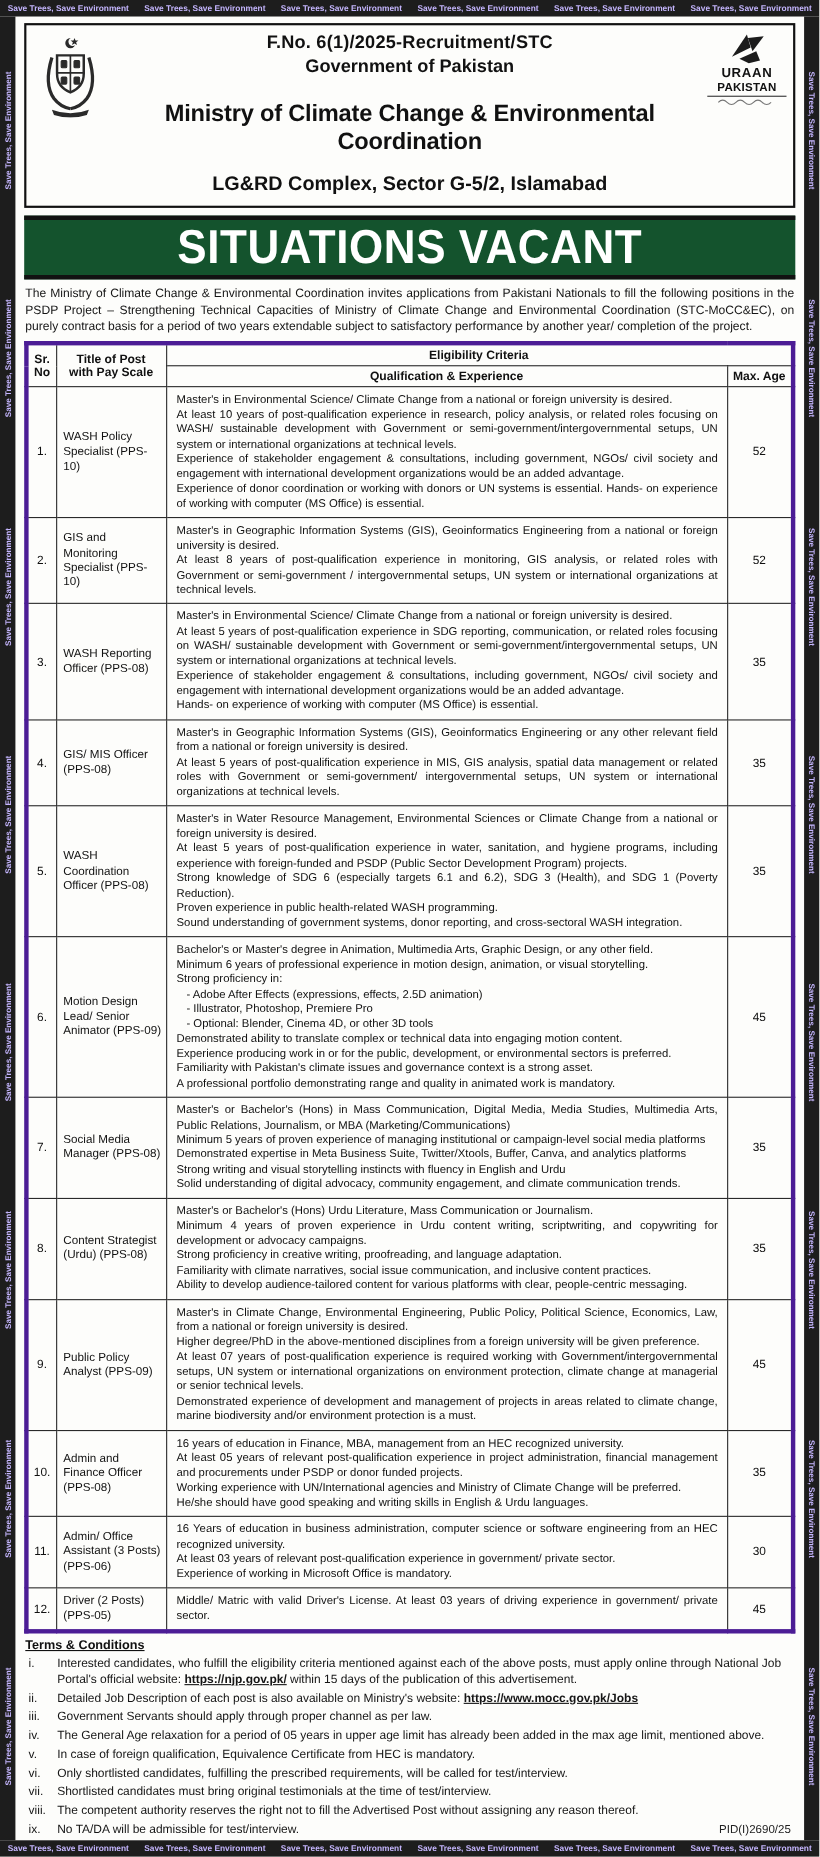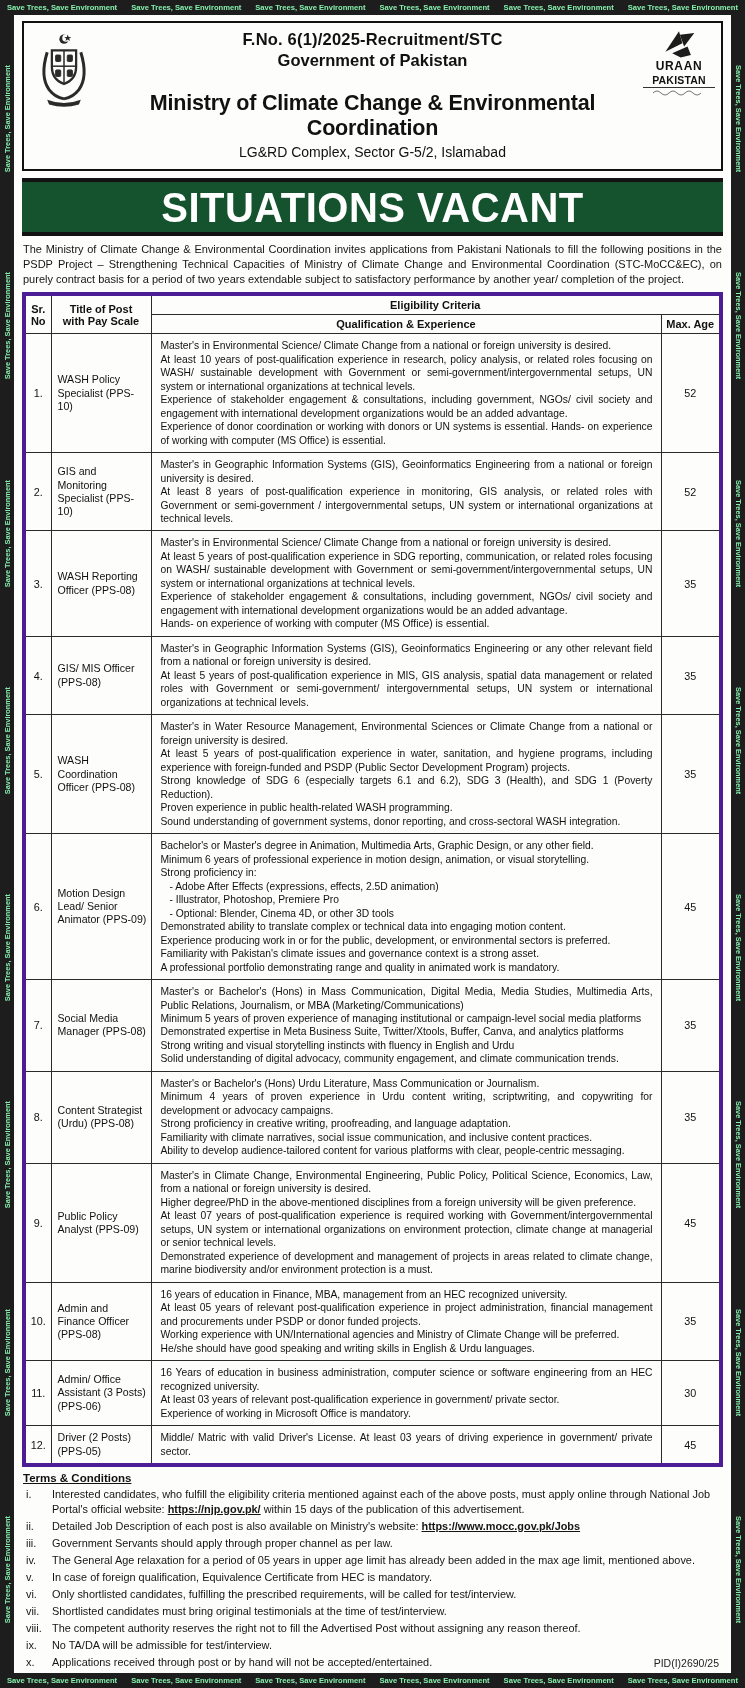--- a/index.html
+++ b/index.html
@@ -2,38 +2,38 @@
 <html><head>
 <meta charset="utf-8">
 <style>
   html,body{margin:0;padding:0;}
   body{
     width:745px;height:1688px;position:relative;background:#f2f2f0;
     font-family:"Liberation Sans",sans-serif;color:#111;overflow:hidden;
     -webkit-font-smoothing:antialiased;
   }
   
-  .strip{position:absolute;background:#1d1d1d;color:#86efac;z-index:5;}
+  .strip{position:absolute;background:#1d1d1d;color:#c4b5fd;z-index:5;}
   .strip-h{left:0;right:0;height:15px;display:flex;justify-content:space-around;align-items:center;}
   .strip-top{top:0;}
   .strip-bottom{bottom:0;}
   .strip-h span{font-size:7.6px;font-weight:700;white-space:nowrap;}
   .strip-v{top:15px;bottom:15px;width:14px;display:flex;flex-direction:column;justify-content:space-around;align-items:center;}
   .strip-left{left:0;}
   .strip-right{right:0;}
   .strip-v span{font-size:7.4px;font-weight:700;white-space:nowrap;writing-mode:vertical-rl;transform:rotate(180deg);}
   .strip-right span{transform:none;}
   
   .sheet{position:absolute;top:15px;left:14px;right:14px;bottom:15px;background:#fdfdfb;padding:6px 8px 4px 8px;box-sizing:border-box;}
   
   .masthead{border:2px solid #111;position:relative;padding:7px 78px 9px 78px;text-align:center;background:#fdfdfb;}
   .m-line1{font-size:16.5px;font-weight:700;letter-spacing:.2px;}
   .m-line2{font-size:16.5px;font-weight:700;margin-top:2px;}
   .m-line3{font-size:21.5px;font-weight:800;margin-top:21px;letter-spacing:-.2px;}
-  .m-line4{font-size:14px;font-weight:400;margin-top:3px;}
+  .m-line4{font-size:18px;font-weight:700;margin-top:16px;}
   .emblem{position:absolute;left:12px;top:8px;width:56px;height:76px;}
   .uraan{position:absolute;right:6px;top:6px;width:72px;text-align:center;}
   .uraan .u1{font-size:12px;font-weight:800;letter-spacing:.6px;line-height:1.15;}
   .uraan .u2{font-size:10.5px;font-weight:800;letter-spacing:.2px;line-height:1.15;border-bottom:1px solid #333;padding-bottom:1px;}
   .uraan svg{display:block;margin:0 auto 1px auto;}
   .tagline{margin-top:2px;}
   
   .banner{margin-top:7px;background:#14532d;border-top:4px solid #121212;border-bottom:4px solid #121212;
           height:50px;display:flex;align-items:center;justify-content:center;}
   .banner span{color:#fff;font-weight:900;font-size:40px;letter-spacing:.5px;transform:scaleY(1.08);white-space:nowrap;}

